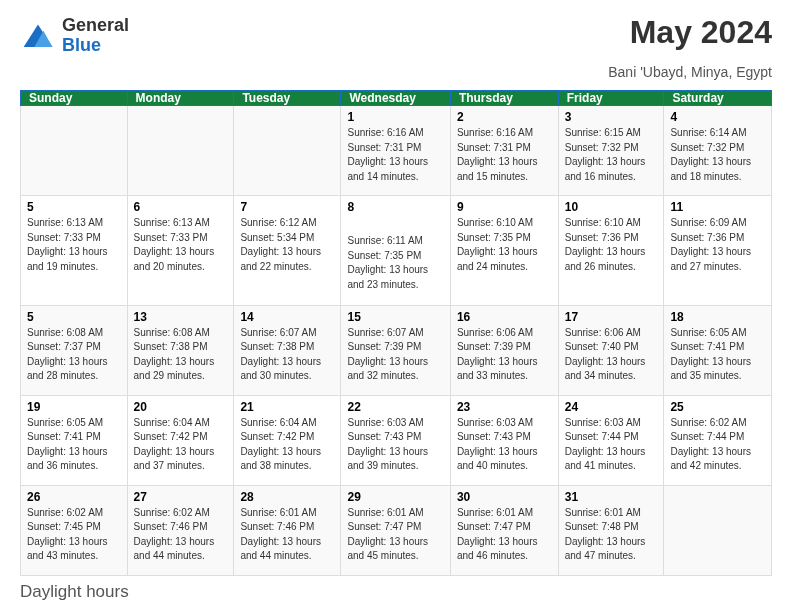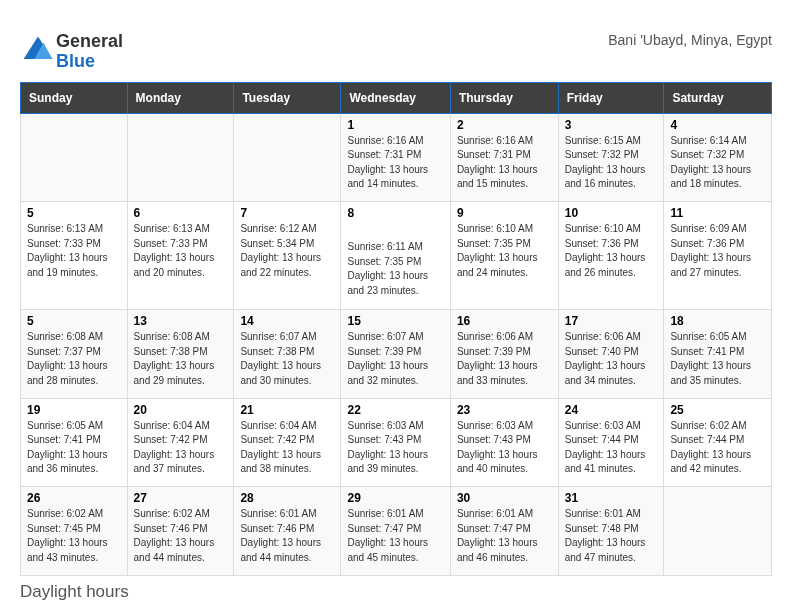--- a/index.html
+++ b/index.html
@@ -18,22 +18,22 @@
       flex-direction: column;
     }
     .header {
       display: flex;
       justify-content: space-between;
       align-items: flex-start;
       margin-bottom: 10px;
     }
     .logo {
       display: flex;
-      align-items: flex-start;
-      margin-top: 16px;
+      align-items: flex-end;
+      gap: 6px;
     }
     .logo-text {
       font-size: 18px;
       font-weight: bold;
       line-height: 1.1;
     }
     .logo-general { color: #333; }
     .logo-blue { color: #1a6fc4; }
     .logo-icon {
       width: 36px;
@@ -53,24 +53,24 @@
       color: #555;
       margin-top: 16px;
     }
     .calendar {
       flex: 1;
       border-collapse: collapse;
       width: 100%;
       font-size: 10.5px;
     }
     .calendar th {
-      background-color: #404040;
+      background-color: #15803d;
       color: #fff;
       text-align: left;
-      padding: 8px 8px;
+      padding: 0 8px;
       font-size: 12px;
       font-weight: bold;
       border: 1px solid #1a6fc4;
     }
     .calendar td {
       border: 1px solid #ddd;
       vertical-align: top;
       padding: 4px 6px;
       width: 113px;
       height: 80px;
@@ -112,20 +112,21 @@
       <svg class="logo-icon" viewBox="0 0 40 40">
         <polygon points="20,5 36,30 4,30" fill="#1a6fc4"></polygon>
         <polygon points="26,12 36,30 16,30" fill="#4aa0e6"></polygon>
       </svg>
       <div class="logo-text">
         <span class="logo-general">General</span><br>
         <span class="logo-blue">Blue</span>
       </div>
     </div>
     <div class="header-right">
+      <div class="month-title">May 2024</div>
       <div class="location">Bani 'Ubayd, Minya, Egypt</div>
     </div>
   </div>
 
   <table class="calendar">
     <thead>
       <tr>
       <th>Sunday</th>
           <th>Monday</th>
           <th>Tuesday</th>

